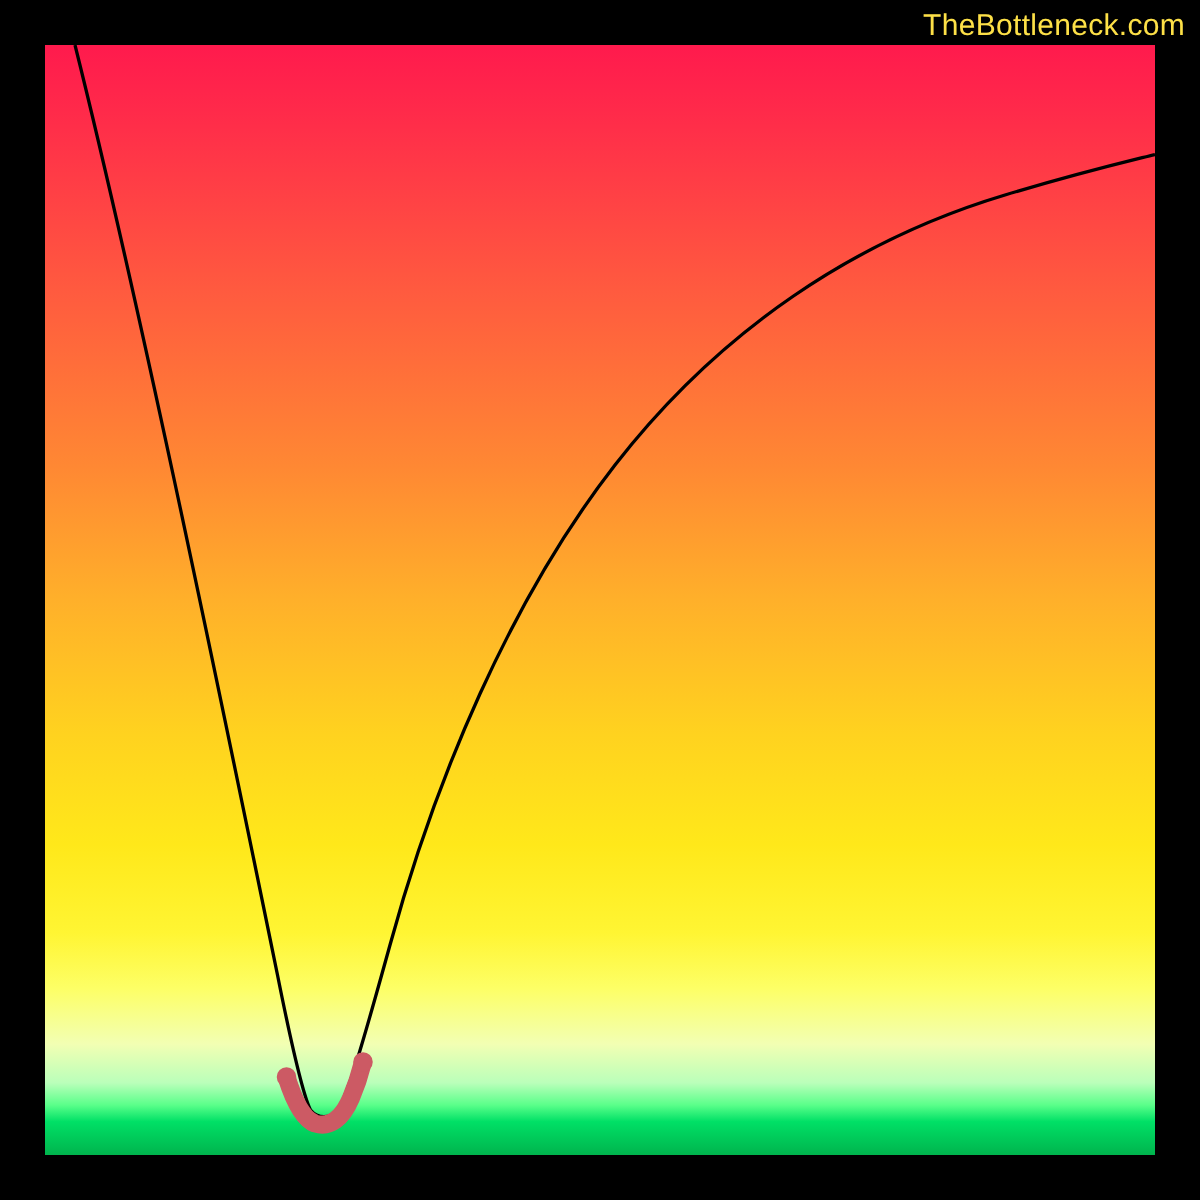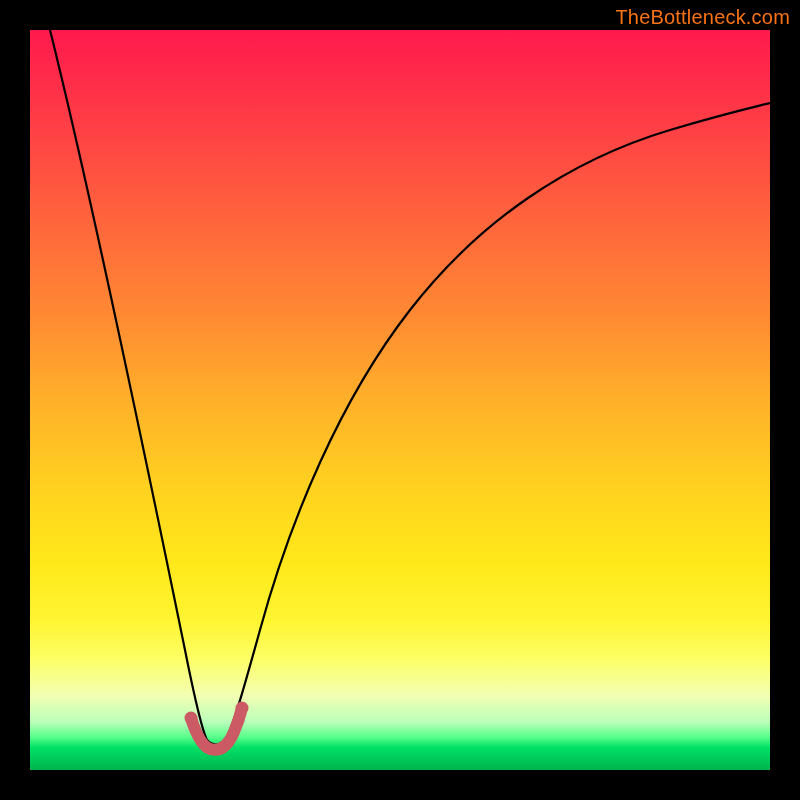--- a/index.html
+++ b/index.html
@@ -30,21 +30,21 @@
       #f2ffb3 90%,
       #baffba 93.5%,
       #5aff8a 95.5%,
       #00e066 97%,
       #00b44d 100%);
   }
   .watermark {
     position: absolute;
     top: 6px;
     right: 10px;
-    color: #f97316;
+    color: #fde047;
     font-size: 20px;
     font-weight: 500;
     letter-spacing: 0.2px;
   }
   svg.curve {
     position: absolute;
     left: 0;
     top: 0;
     width: 740px;
     height: 740px;

